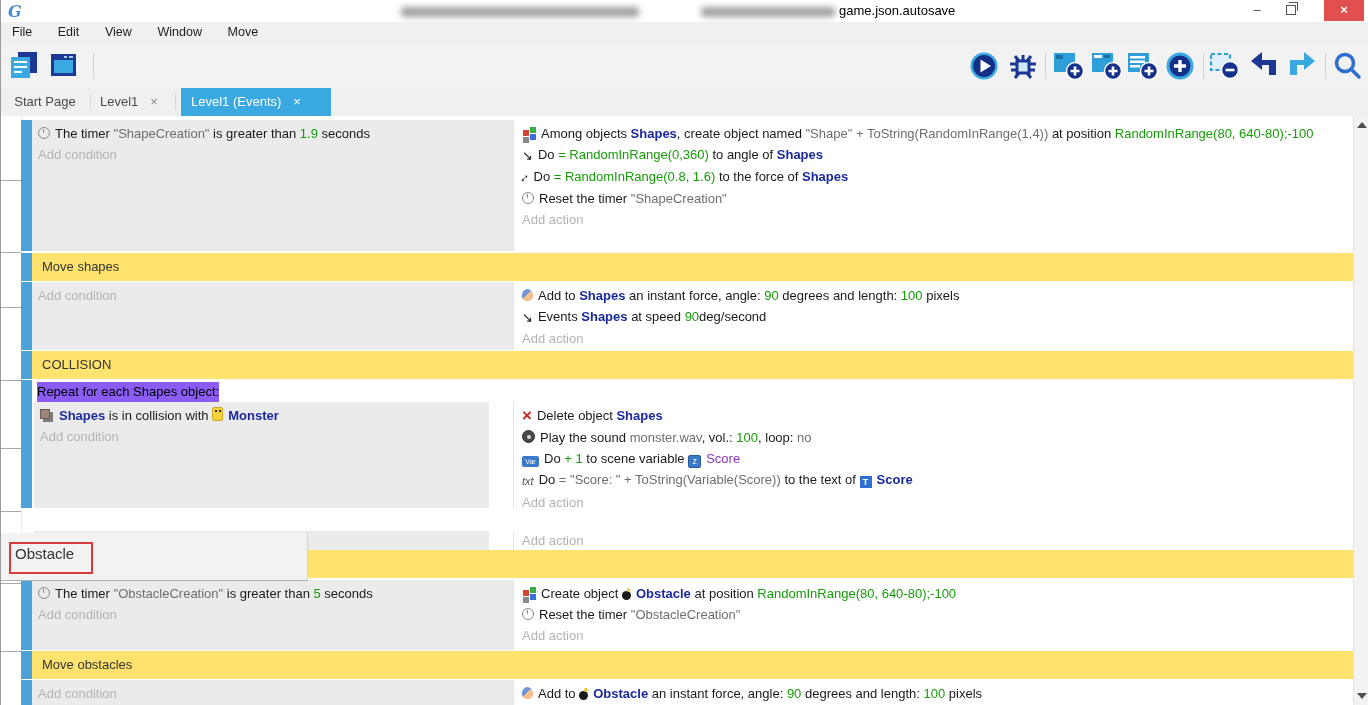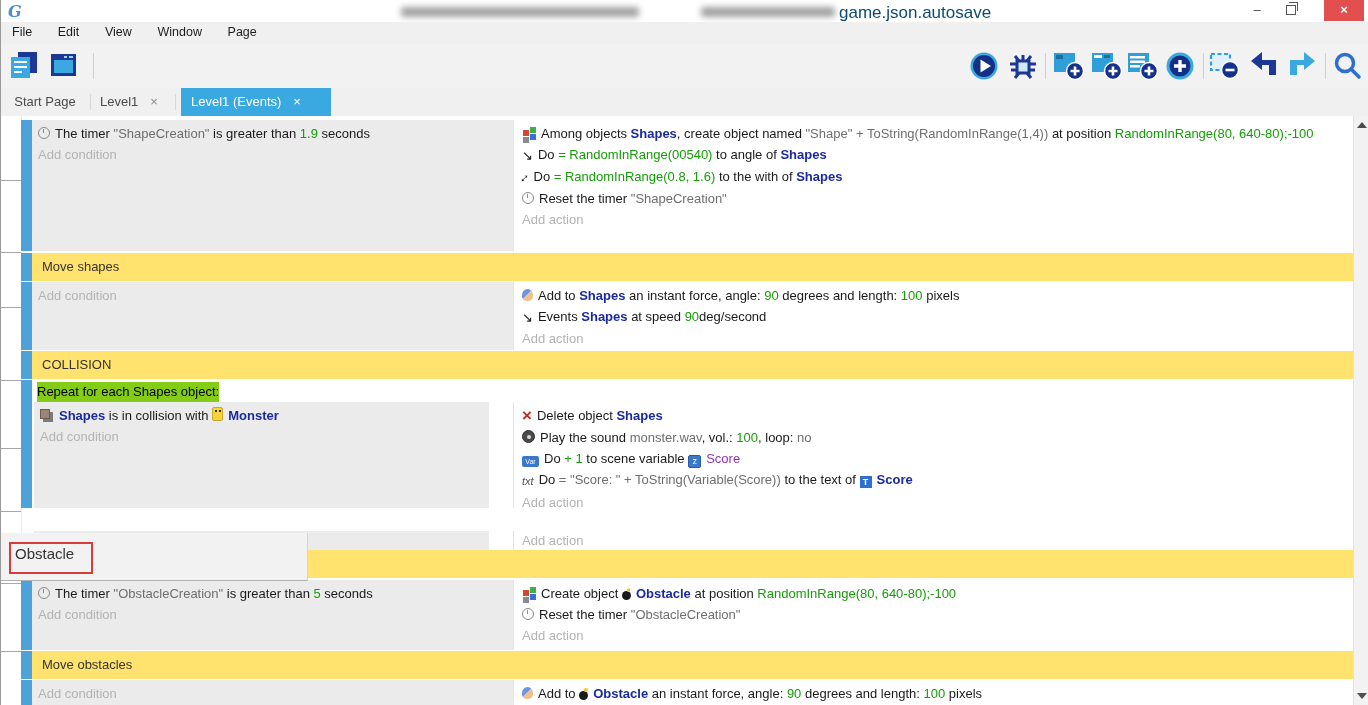--- a/index.html
+++ b/index.html
@@ -3,21 +3,21 @@
 <meta charset="utf-8">
 <style>
   html,body{margin:0;padding:0;background:#d8d8d8;}
   .app{position:relative;width:1368px;height:705px;background:#fff;overflow:hidden;
        font-family:"Liberation Sans",sans-serif;font-size:13px;color:#1a1a1a;
        border-left:1px solid #9a9a9a;box-sizing:border-box;}
   
   .titlebar{position:absolute;left:0;top:0;width:100%;height:22px;background:#fff;border-bottom:1px solid #e3e3e3;}
   .logo{position:absolute;left:6px;top:2px;}
   .blur-blob{position:absolute;top:7px;height:10px;background:#6f6f6f;border-radius:3px;filter:blur(3px);opacity:.65;}
-  .title-text{position:absolute;left:838px;top:3px;color:#0c4a6e;font-size:17px;}
+  .title-text{position:absolute;left:838px;top:3px;color:#000000;font-size:13px;}
   .winbtn{position:absolute;top:0;height:21px;width:30px;text-align:center;line-height:20px;color:#444;cursor:default;}
   .btn-close{width:40px;background:#e14f4f;color:#fff;font-weight:bold;}
   .restore-glyph{display:inline-block;width:8px;height:8px;border:1px solid #555;position:relative;top:1px;background:#fff;}
   .restore-glyph:before{content:"";position:absolute;left:2px;top:-4px;width:8px;height:8px;border:1px solid #555;border-bottom:none;border-left:none;}
   
   .menubar{position:absolute;left:0;top:22px;width:100%;height:22px;background:#f0f0f0;border-bottom:1px solid #e6e6e6;}
   .menu-item{display:inline-block;padding:3px 11px 0 11px;font-size:12.5px;color:#1c1c1c;}
   
   .toolbar{position:absolute;left:0;top:44px;width:100%;height:44px;background:#f2f2f2;}
   .tbtn{position:absolute;top:7px;width:32px;height:30px;}
@@ -37,21 +37,21 @@
   .scroll-up,.scroll-dn{position:absolute;left:3px;width:0;height:0;border-left:5px solid transparent;border-right:5px solid transparent;}
   .scroll-up{top:6px;border-bottom:6px solid #4d4d4d;}
   .scroll-dn{bottom:6px;border-top:6px solid #4d4d4d;}
   .evbar{position:absolute;left:20px;width:11px;background:#4da3d9;}
   .cell-cond{position:absolute;left:31px;width:481px;background:#ebebeb;padding:3px 0 0 6px;box-sizing:border-box;overflow:hidden;}
   .cell-cond.sub{left:33px;width:455px;}
   .cell-act{position:absolute;left:512px;width:840px;background:#fff;border-left:1px solid #e4e4e4;padding:3px 0 0 8px;box-sizing:border-box;overflow:hidden;}
   .line{line-height:21px;min-height:21px;}
   .muted{color:#b3b3b3;}
   .comment{position:absolute;left:31px;width:1321px;height:28px;background:#ffe36e;line-height:28px;padding-left:10px;box-sizing:border-box;color:#333;}
-  .repeat-header{position:absolute;left:36px;height:20px;line-height:20px;color:#000;background:#84cc16;}
+  .repeat-header{position:absolute;left:36px;height:20px;line-height:20px;color:#000;background:#8b5cf6;}
   .redbox{border:2px solid #d83b3b;position:absolute;box-sizing:border-box;}
   
   .seg-p{color:#1a1a1a;} .seg-q{color:#6e6e6e;} .seg-g{color:#169c08;}
   .seg-o{color:#1a2a9e;font-weight:bold;} .seg-v{color:#8a35b8;}
   
   .ic{display:inline-block;vertical-align:-1px;margin-right:5px;position:relative;}
   .ic-timer{width:10px;height:10px;border:1.5px solid #8a8a8a;border-radius:50%;}
   .ic-timer:after{content:"";position:absolute;left:3.5px;top:1px;width:1.5px;height:4px;background:#8a8a8a;}
   .ic-create{width:6px;height:6px;background:#d6452f;margin:0 12px 0 1px;top:-3px;
              box-shadow:7px -3px 0 #3fae49,7px 4px 0 #3a6fd8,0 7px 0 #8a8a8a;}
@@ -94,21 +94,21 @@
     <span class="winbtn" style="right:96px;">–</span>
     <span class="winbtn" style="right:62px;"><span class="restore-glyph"></span></span>
     <span class="winbtn btn-close" style="right:4px;">×</span>
   </div>
 
   <div class="menubar">
     <span class="menu-item">File</span>
     <span class="menu-item">Edit</span>
     <span class="menu-item">View</span>
     <span class="menu-item">Window</span>
-    <span class="menu-item">Page</span>
+    <span class="menu-item">Move</span>
   </div>
 
   <div class="toolbar">
     <span class="tbtn" style="left:8px;">
       <svg width="30" height="30">
           <rect x="9" y="1" width="19" height="21" fill="#1d3795"></rect>
           <rect x="2" y="6" width="19" height="21" fill="#3aa9e2"></rect>
           <path d="M5 11 H18 M5 16 H18 M5 21 H13" stroke="#fff" stroke-width="2.2" fill="none"></path>
         </svg>
     </span>
@@ -219,22 +219,22 @@
         <div class="tick" style="top:535px"></div>
     </div>
 
     <div class="evbar" style="top:4px;height:131px;"></div>
     <div class="cell-cond" style="top:4px;height:131px;">
       <div class="line"><span class="ic ic-timer"></span><span class="seg-p">The timer </span><span class="seg-q">"ShapeCreation"</span><span class="seg-p"> is greater than </span><span class="seg-g">1.9</span><span class="seg-p"> seconds</span></div>
       <div class="line muted">Add condition</div>
     </div>
     <div class="cell-act" style="top:4px;height:131px;">
       <div class="line"><span class="ic ic-create"></span><span class="seg-p">Among objects </span><span class="seg-o">Shapes</span><span class="seg-p">, create object named </span><span class="seg-q">"Shape" + ToString(RandomInRange(1,4))</span><span class="seg-p"> at position </span><span class="seg-g">RandomInRange(80, 640-80);-100</span></div>
-      <div class="line"><span class="ic ic-angle"></span><span class="seg-p">Do </span><span class="seg-g">= RandomInRange(00540)</span><span class="seg-p"> to angle of </span><span class="seg-o">Shapes</span></div>
-      <div class="line"><span class="ic ic-scale"></span><span class="seg-p">Do </span><span class="seg-g">= RandomInRange(0.8, 1.6)</span><span class="seg-p"> to the with of </span><span class="seg-o">Shapes</span></div>
+      <div class="line"><span class="ic ic-angle"></span><span class="seg-p">Do </span><span class="seg-g">= RandomInRange(0,360)</span><span class="seg-p"> to angle of </span><span class="seg-o">Shapes</span></div>
+      <div class="line"><span class="ic ic-scale"></span><span class="seg-p">Do </span><span class="seg-g">= RandomInRange(0.8, 1.6)</span><span class="seg-p"> to the force of </span><span class="seg-o">Shapes</span></div>
       <div class="line"><span class="ic ic-timer"></span><span class="seg-p">Reset the timer </span><span class="seg-q">"ShapeCreation"</span></div>
       <div class="line muted">Add action</div>
     </div>
 
     <div class="evbar" style="top:137px;height:28px;"></div>
     <div class="comment" style="top:137px;">Move shapes</div>
 
     <div class="evbar" style="top:166px;height:68px;"></div>
     <div class="cell-cond" style="top:166px;height:68px;">
       <div class="line muted">Add condition</div>

